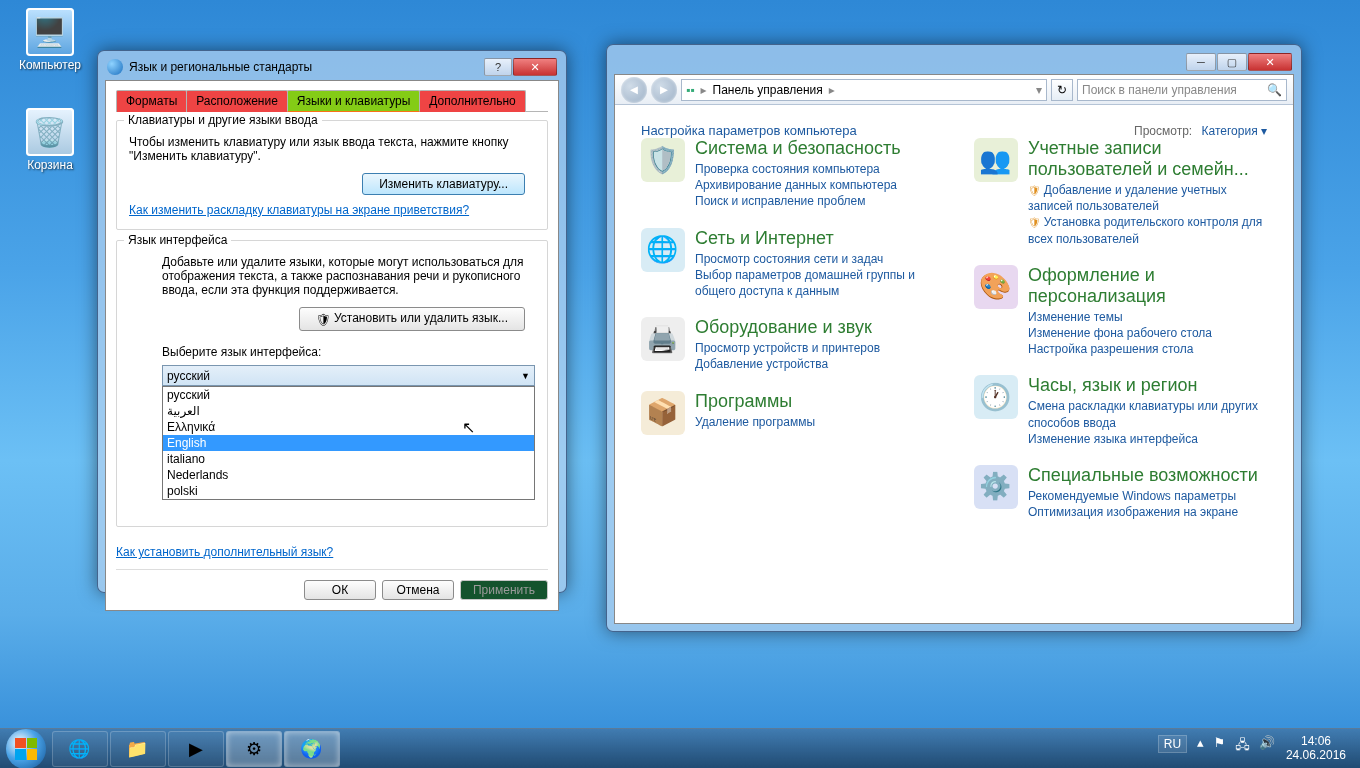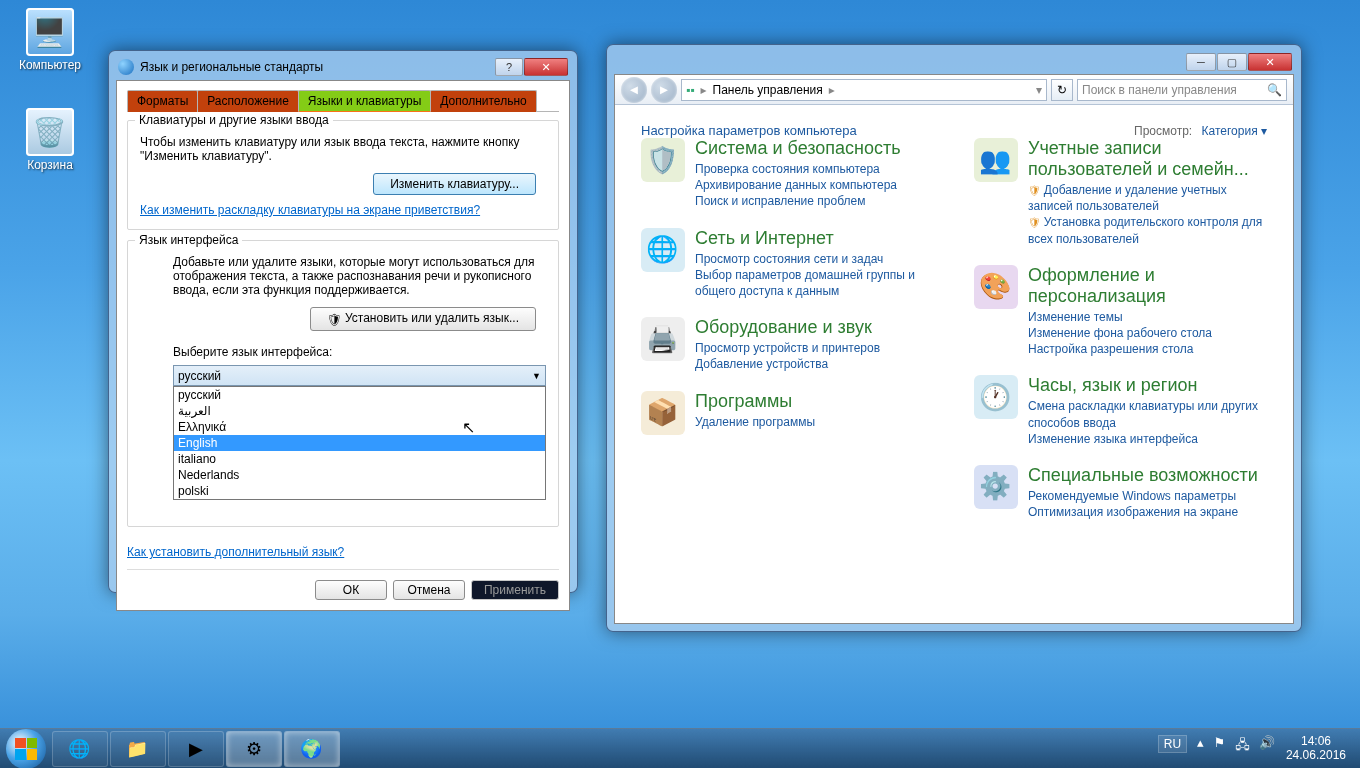--- a/index.html
+++ b/index.html
@@ -15,27 +15,27 @@
 .titlebar { height: 22px; display: flex; align-items: center; padding: 0 2px 4px; color: #000; }
 .titlebar .ticon { width:16px; height:16px; margin-right:6px; background: radial-gradient(circle at 30% 30%,#8fd3ff,#1a6fc0); border-radius:50%;}
 .winbtns { margin-left: auto; display:flex; }
 .winbtns div { width: 28px; height: 18px; margin-left: 1px; border: 1px solid rgba(0,0,0,.3); background: linear-gradient(#e8f0fb,#c0d4ec); display:flex;align-items:center;justify-content:center; font-size:11px; color:#333; cursor:pointer; border-radius:2px;}
 .winbtns .close { background: linear-gradient(#f08080,#c83232); color:#fff; width:44px;}
 .winbtns .wide { width:30px;}
 .client { background: #fff; border: 1px solid #888; flex:1; display:flex; flex-direction:column; }
 
 .region-client { background:#fff; padding: 8px 10px 6px; }
 .tabs { display:flex; border-bottom:1px solid #b5b5b5; margin-bottom:8px;}
-.tab { padding:3px 9px; border:1px solid #b5b5b5; border-bottom:none; background:#c2410c; margin-right:-1px; cursor:pointer; position:relative; top:1px; border-radius:2px 2px 0 0;}
+.tab { padding:3px 9px; border:1px solid #b5b5b5; border-bottom:none; background:#ef4444; margin-right:-1px; cursor:pointer; position:relative; top:1px; border-radius:2px 2px 0 0;}
 .tab.active { background:#84cc16; border-bottom:1px solid #f97316; z-index:1;}
 .groupbox { border:1px solid #d6d6d6; border-radius:2px; padding: 14px 12px 12px; margin-bottom:10px; position:relative;}
 .groupbox > .legend { position:absolute; top:-8px; left:7px; background:#fff; padding:0 4px;}
 .btn7 { display:inline-block; min-width:130px; padding:3px 16px; border:1px solid #8b8b8b; border-radius:3px; background:linear-gradient(#fdfdfd,#e4e4e4); cursor:pointer; text-align:center;}
 .btn7.highlight { background:linear-gradient(#eaf6fd,#bde6fd); border-color:#3c7fb1;}
-.btn7.disabled { color:#9a9a9a; border-color:#c8c8c8; background:#0f172a;}
+.btn7.disabled { color:#9a9a9a; border-color:#c8c8c8; background:#14532d;}
 .btn7.small { min-width:72px; padding:2px 12px;}
 .linkblue { color:#0066cc; text-decoration:underline; cursor:pointer; margin-top:8px; display:inline-block;}
 .combo { border:1px solid #7a96b0; height:21px; display:flex; align-items:center; padding:0 4px; background:linear-gradient(#e4eff9,#d0e4f5); cursor:pointer; position:relative;}
 .combo .arrow { margin-left:auto; font-size:9px;}
 .dropdown { position:absolute; left:-1px; right:-1px; top:20px; border:1px solid #767676; background:#fff; z-index:20;}
 .dropdown div { padding:1px 4px; cursor:pointer;}
 .dropdown div.sel { background:#3399ff; color:#fff;}
 .dlg-buttons { display:flex; justify-content:flex-end; gap:6px; padding:10px 0 4px; border-top:1px solid #ddd; margin-top:10px;}
 
 .cp-toolbar { height:30px; background:linear-gradient(#ffffff,#e8eef5); border-bottom:1px solid #b5c4d6; display:flex; align-items:center; padding:0 6px; gap:4px;}
@@ -78,21 +78,21 @@
 
 <div class="desktop-icon" style="left:12px; top:8px;">
   <div class="ic comp">🖥️</div>
   <span>Компьютер</span>
 </div>
 <div class="desktop-icon" style="left:12px; top:108px;">
   <div class="ic bin">🗑️</div>
   <span>Корзина</span>
 </div>
 
-<div class="window" style="left:108px; top:50px; width:470px; height:543px;">
+<div class="window" style="left:97px; top:50px; width:470px; height:543px;">
   <div class="titlebar">
     <div class="ticon"></div>
     <span>Язык и региональные стандарты</span>
     <div class="winbtns">
       <div>?</div>
       <div class="close">✕</div>
     </div>
   </div>
   <div class="client region-client">
     <div class="tabs">

